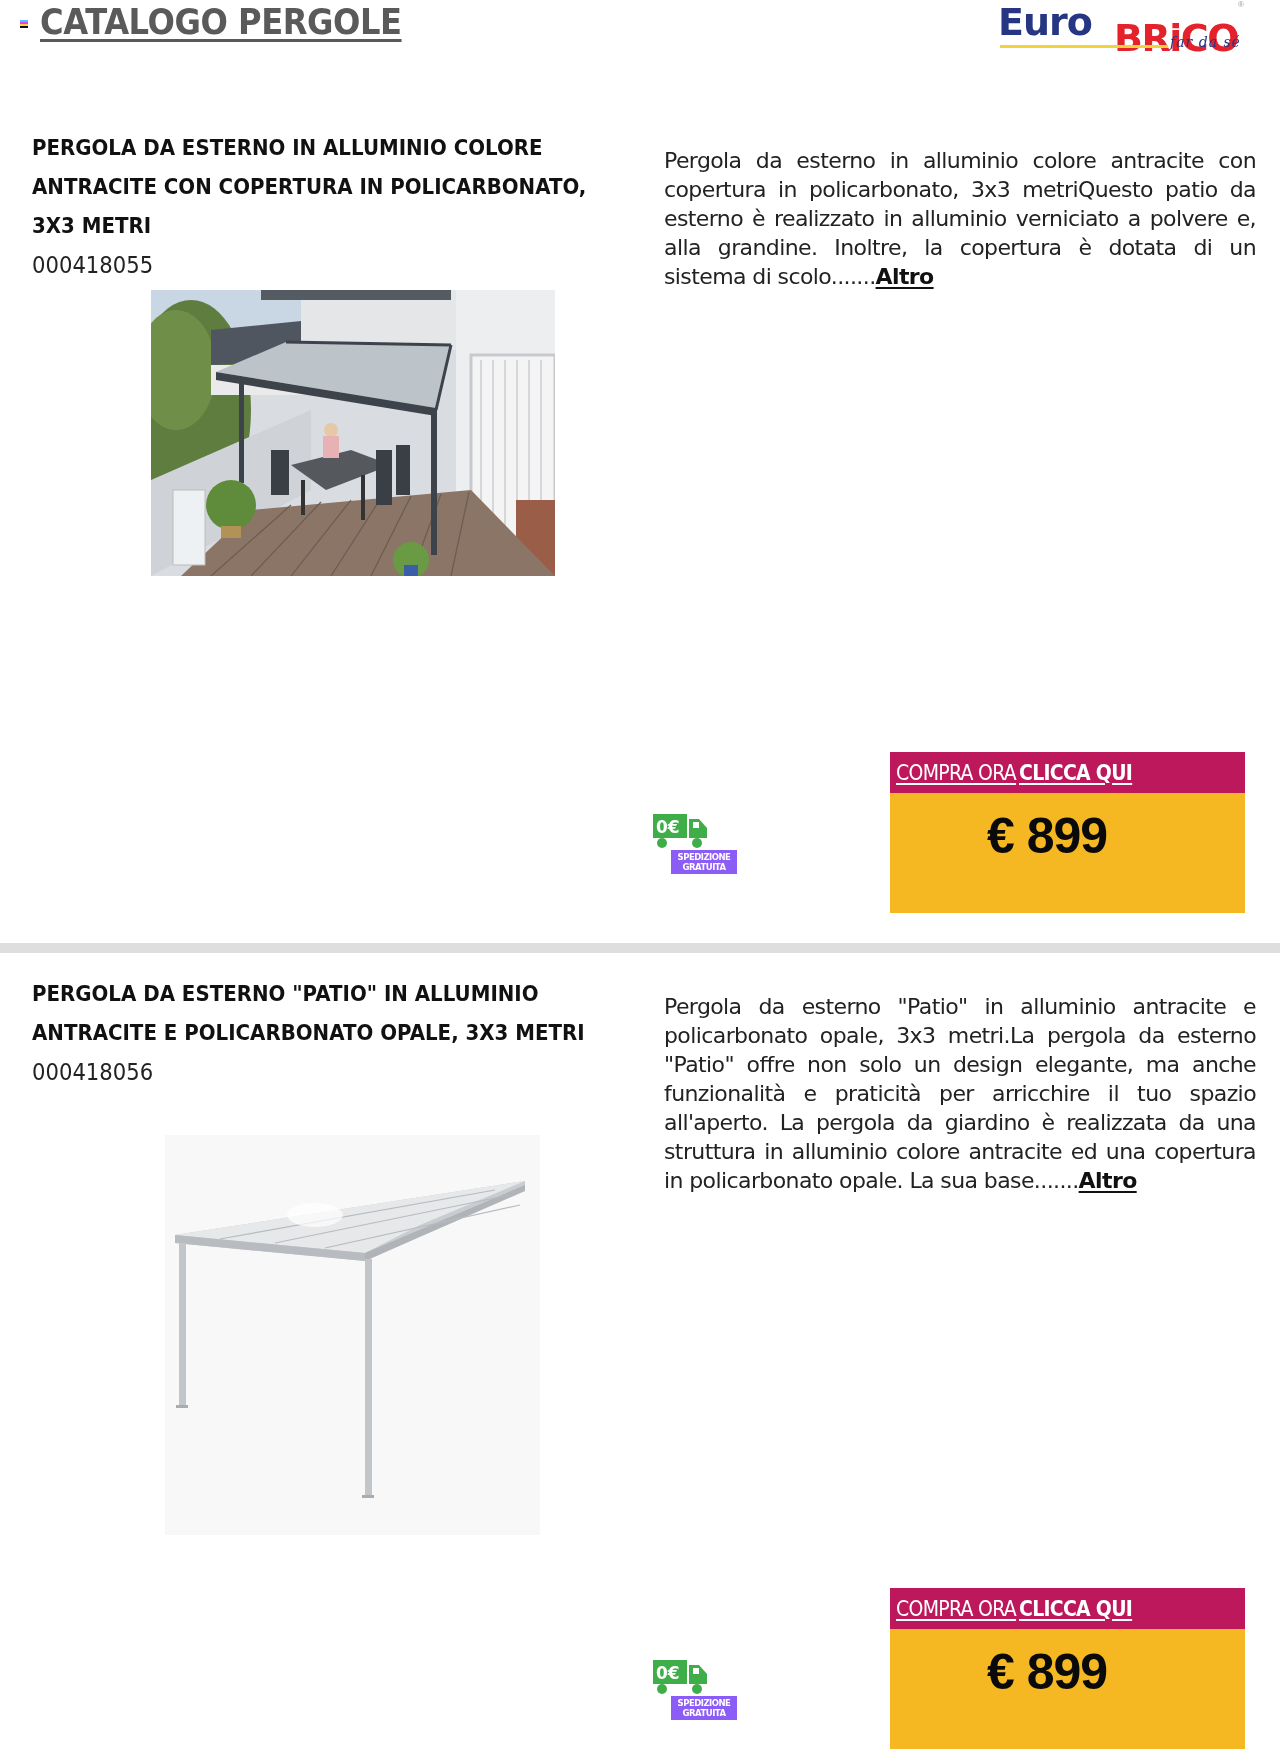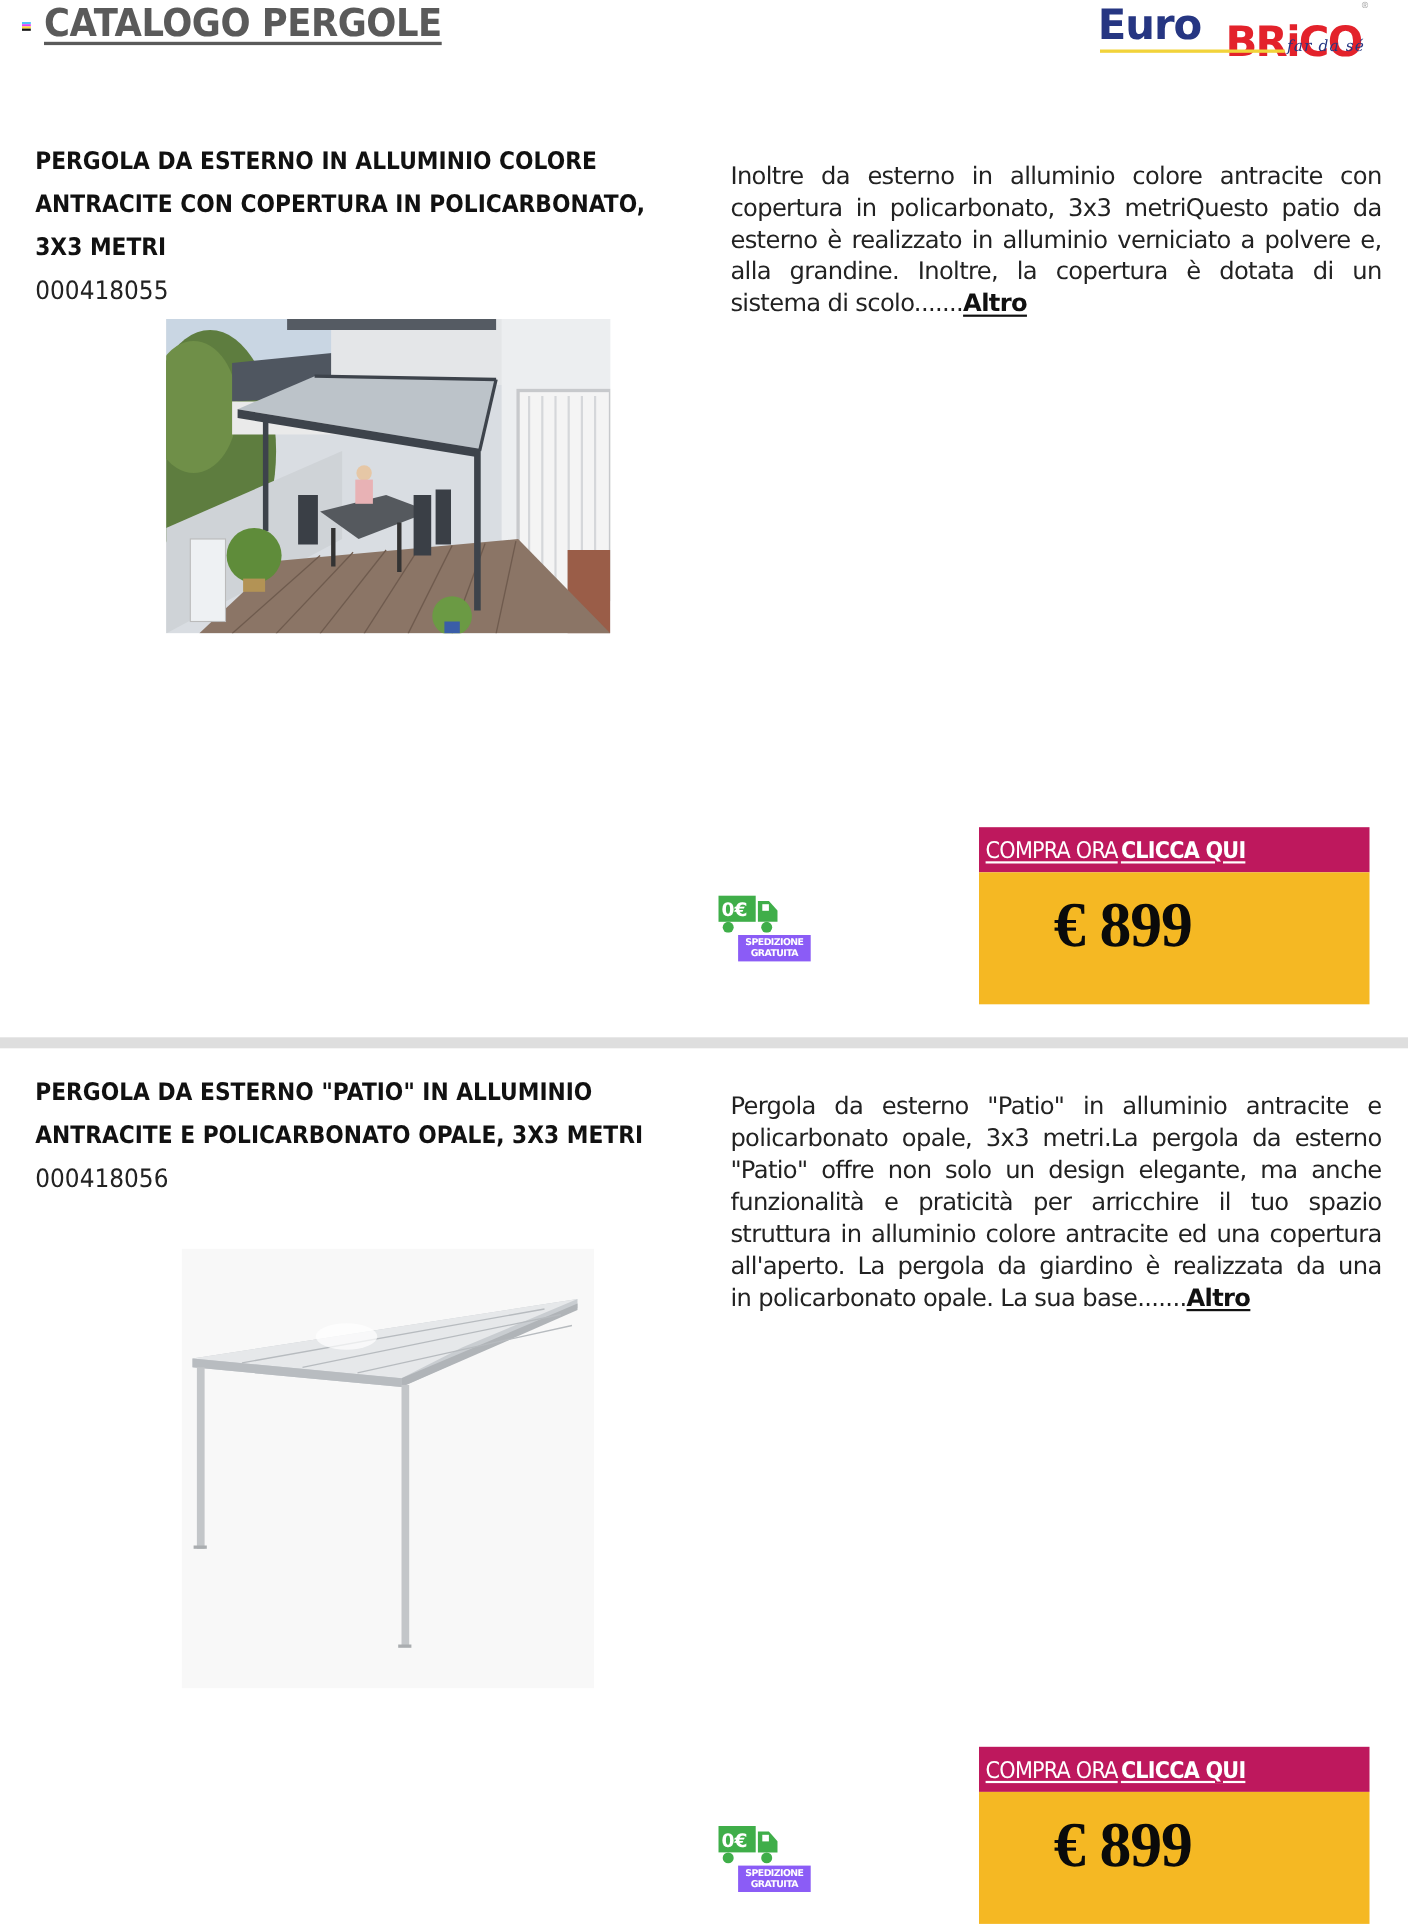--- a/index.html
+++ b/index.html
@@ -116,23 +116,23 @@
     }
     .click-here {
       text-decoration: underline; text-underline-offset: 3px;
       font-weight: bold; cursor: pointer; margin-left: -18px;
       transform: scaleX(0.9); transform-origin: left center; display: inline-block;
     }
     .price-body {
       background: #f5b823; height: 120px; position: relative;
     }
     .price-value {
-      position: absolute; left: 68px; top: 14px;
-      font-family: Liberation Serif, serif; font-weight: bold;
-      font-size: 58px; color: #0a0a0a; letter-spacing: -1px;
+      position: absolute; left: 97px; top: 14px;
+      font-family: Liberation Sans, sans-serif; font-weight: bold;
+      font-size: 50px; color: #0a0a0a; letter-spacing: -1px;
     }
 
     .divider {
       position: absolute; left: 0; top: 943px; width: 1280px; height: 10px;
       background: #dedede;
     }
   </style>
 </head>
 <body>
 
@@ -224,21 +224,21 @@
         <circle cx="80" cy="215" r="25" fill="#5f8c3a"></circle>
         <rect x="70" y="236" width="20" height="12" fill="#b39355"></rect>
         <circle cx="260" cy="270" r="18" fill="#6b9a44"></circle>
         <rect x="253" y="275" width="14" height="11" fill="#3a5ea8"></rect>
 
         <rect x="22" y="200" width="32" height="75" fill="#eef1f3" stroke="#bbb"></rect>
       </svg>
     </div>
 
     <div class="product-desc" style="top:146px;">
-      <span class="desc-line">Inoltre da esterno in alluminio colore antracite con</span>
+      <span class="desc-line">Pergola da esterno in alluminio colore antracite con</span>
       <span class="desc-line">copertura in policarbonato, 3x3 metriQuesto patio da</span>
       <span class="desc-line">esterno è realizzato in alluminio verniciato a polvere e,</span>
       <span class="desc-line">alla grandine. Inoltre, la copertura è dotata di un</span>
       <span class="desc-line last"><span>sistema di scolo.......</span><a class="more-link">Altro</a></span>
     </div>
 
     <div class="ship-badge" style="top:814px;">
       <svg class="ship-truck" viewBox="0 0 54 34">
         <rect x="0" y="0" width="34" height="24" fill="#3fae49"></rect>
         <text x="3" y="19" font-family="DejaVu Sans, sans-serif" font-size="17" font-weight="bold" fill="#fff">0€</text>
@@ -293,22 +293,22 @@
         <rect x="200" y="124" width="7" height="238" fill="#c3c6c9"></rect>
         <rect x="197" y="360" width="12" height="3" fill="#aaadb0"></rect>
       </svg>
     </div>
 
     <div class="product-desc" style="top:992px;">
       <span class="desc-line">Pergola da esterno "Patio" in alluminio antracite e</span>
       <span class="desc-line">policarbonato opale, 3x3 metri.La pergola da esterno</span>
       <span class="desc-line">"Patio" offre non solo un design elegante, ma anche</span>
       <span class="desc-line">funzionalità e praticità per arricchire il tuo spazio</span>
+      <span class="desc-line">all'aperto. La pergola da giardino è realizzata da una</span>
       <span class="desc-line">struttura in alluminio colore antracite ed una copertura</span>
-      <span class="desc-line">all'aperto. La pergola da giardino è realizzata da una</span>
       <span class="desc-line last"><span>in policarbonato opale. La sua base.......</span><a class="more-link">Altro</a></span>
     </div>
 
     <div class="ship-badge" style="top:1660px;">
       <svg class="ship-truck" viewBox="0 0 54 34">
         <rect x="0" y="0" width="34" height="24" fill="#3fae49"></rect>
         <text x="3" y="19" font-family="DejaVu Sans, sans-serif" font-size="17" font-weight="bold" fill="#fff">0€</text>
         <path d="M36 5 H46 L54 14 V24 H36 Z" fill="#3fae49"></path>
         <rect x="40" y="8" width="6" height="6" fill="#fff"></rect>
         <circle cx="9" cy="29" r="5" fill="#3fae49"></circle>

